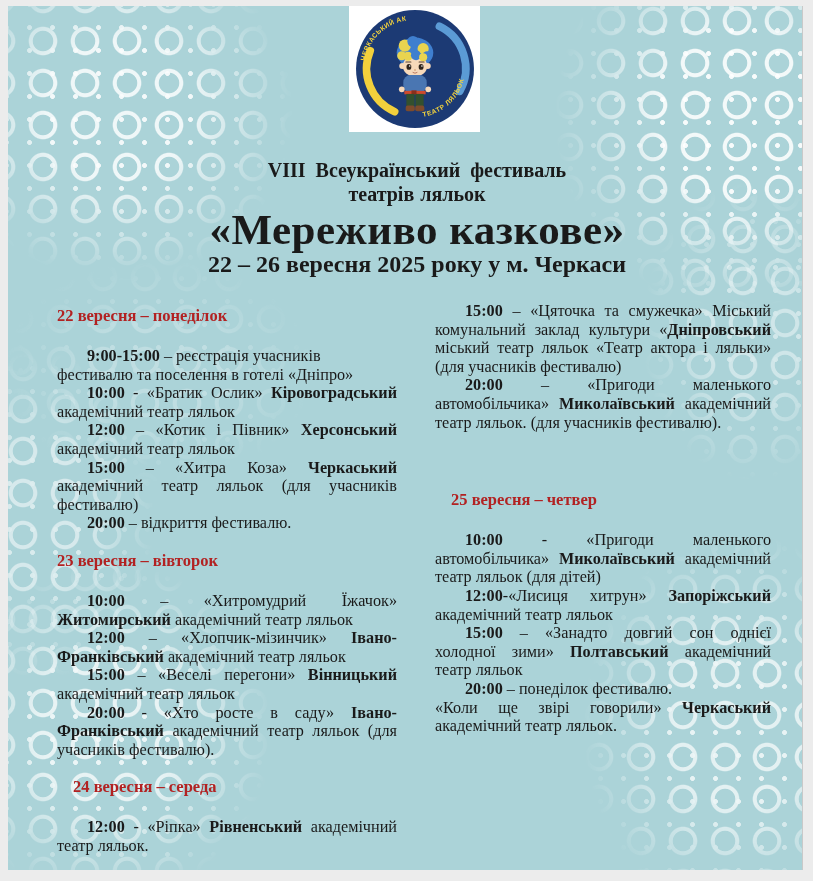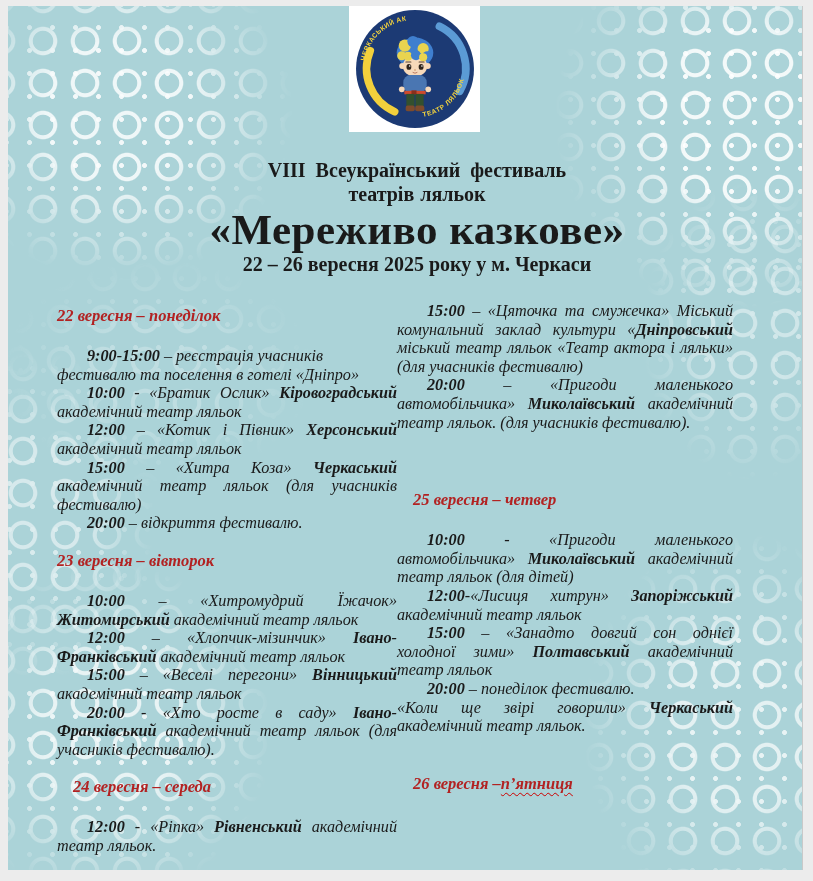--- a/index.html
+++ b/index.html
@@ -38,24 +38,24 @@
     position:absolute;left:341px;top:0;width:131px;height:126px;
     background:#ffffff;display:flex;align-items:center;justify-content:center;
   }
   .logo-box svg{width:122px;height:122px;}
 
   
   .titles{position:absolute;left:12px;top:152px;width:100%;text-align:center;}
   .t1,.t2{font-size:20px;font-weight:bold;line-height:24px;word-spacing:5px;}
   .t2{word-spacing:1px;}
   .big-title{font-size:43px;font-weight:bold;line-height:40px;margin:4px 0 2px;letter-spacing:.5px;}
-  .dates{font-size:20px;font-weight:bold;line-height:24px;}
+  .dates{font-size:24px;font-weight:bold;line-height:24px;}
 
   
-  .cols{position:absolute;left:49px;top:296px;width:714px;display:flex;font-style:italic;}
+  .cols{position:absolute;left:49px;top:296px;width:714px;display:flex;gap:38px;}
   .col{width:340px;}
   .col.right{width:336px;}
   .day{
     color:#b22222;font-weight:bold;font-size:16.5px;line-height:19px;
     margin:18px 0 22px;
   }
   .day:first-child{margin-top:4px;}
   .day.ind{padding-left:16px;}
   .ln{font-size:16.2px;line-height:18.6px;white-space:nowrap;}
   .ln.ind{text-indent:30px;}
@@ -183,17 +183,16 @@
         <div class="ln"><span class="">театр ляльок (для дітей)</span></div>
         <div class="ln j ind"><span class="b">12:00</span><span class="">-«Лисиця хитрун» </span><span class="b">Запоріжський</span></div>
         <div class="ln"><span class="">академічний театр ляльок</span></div>
         <div class="ln j ind"><span class="b">15:00</span><span class=""> – «Занадто довгий сон однієї</span></div>
         <div class="ln j"><span class="">холодної зими» </span><span class="b">Полтавський</span><span class=""> академічний</span></div>
         <div class="ln"><span class="">театр ляльок</span></div>
         <div class="ln ind"><span class="b">20:00</span><span class=""> – понеділок фестивалю.</span></div>
         <div class="ln j"><span class="">«Коли ще звірі говорили» </span><span class="b">Черкаський</span></div>
         <div class="ln"><span class="">академічний театр ляльок.</span></div>
         <div class="gap sm"></div>
-        <div class="day ind"><span class="">26 вересня –</span><span class=" wavy">п’ятниця</span></div>
       </div>
   </div>
 
 </div>
 
 </body></html>

